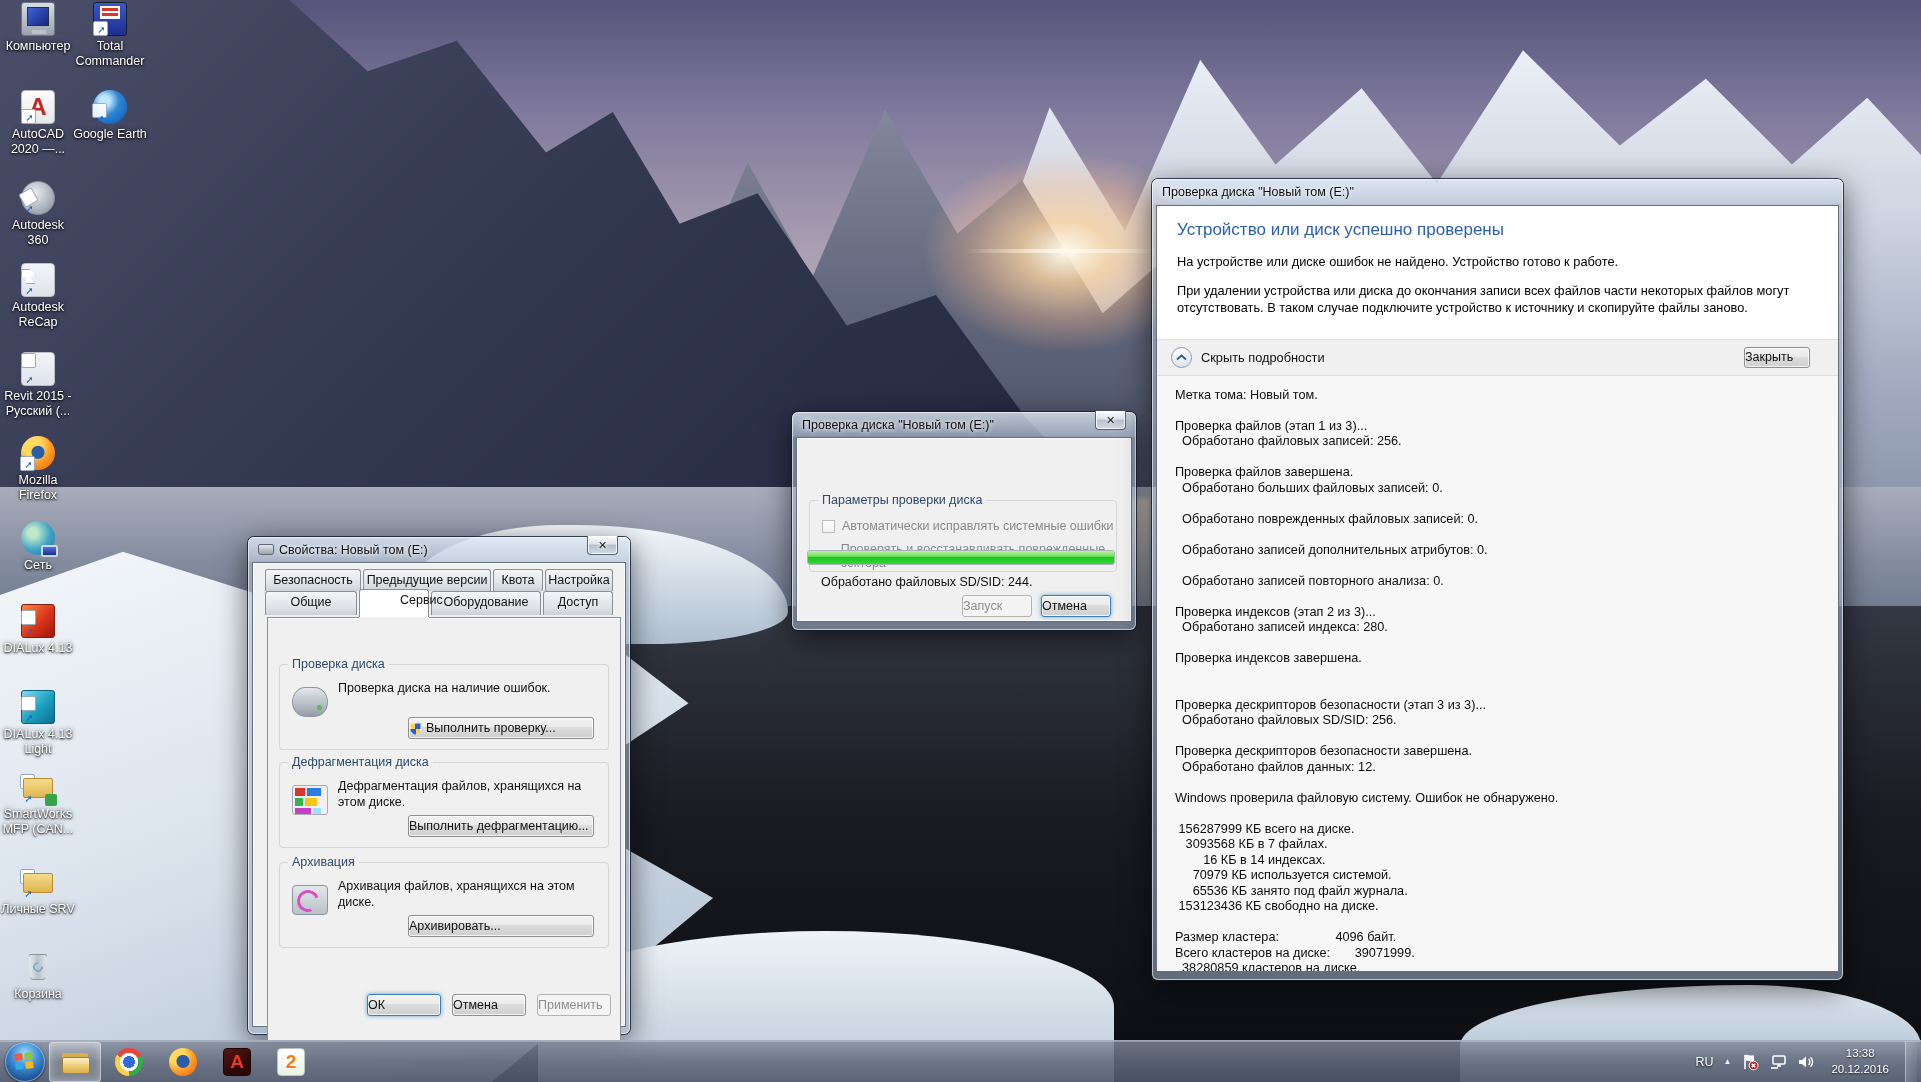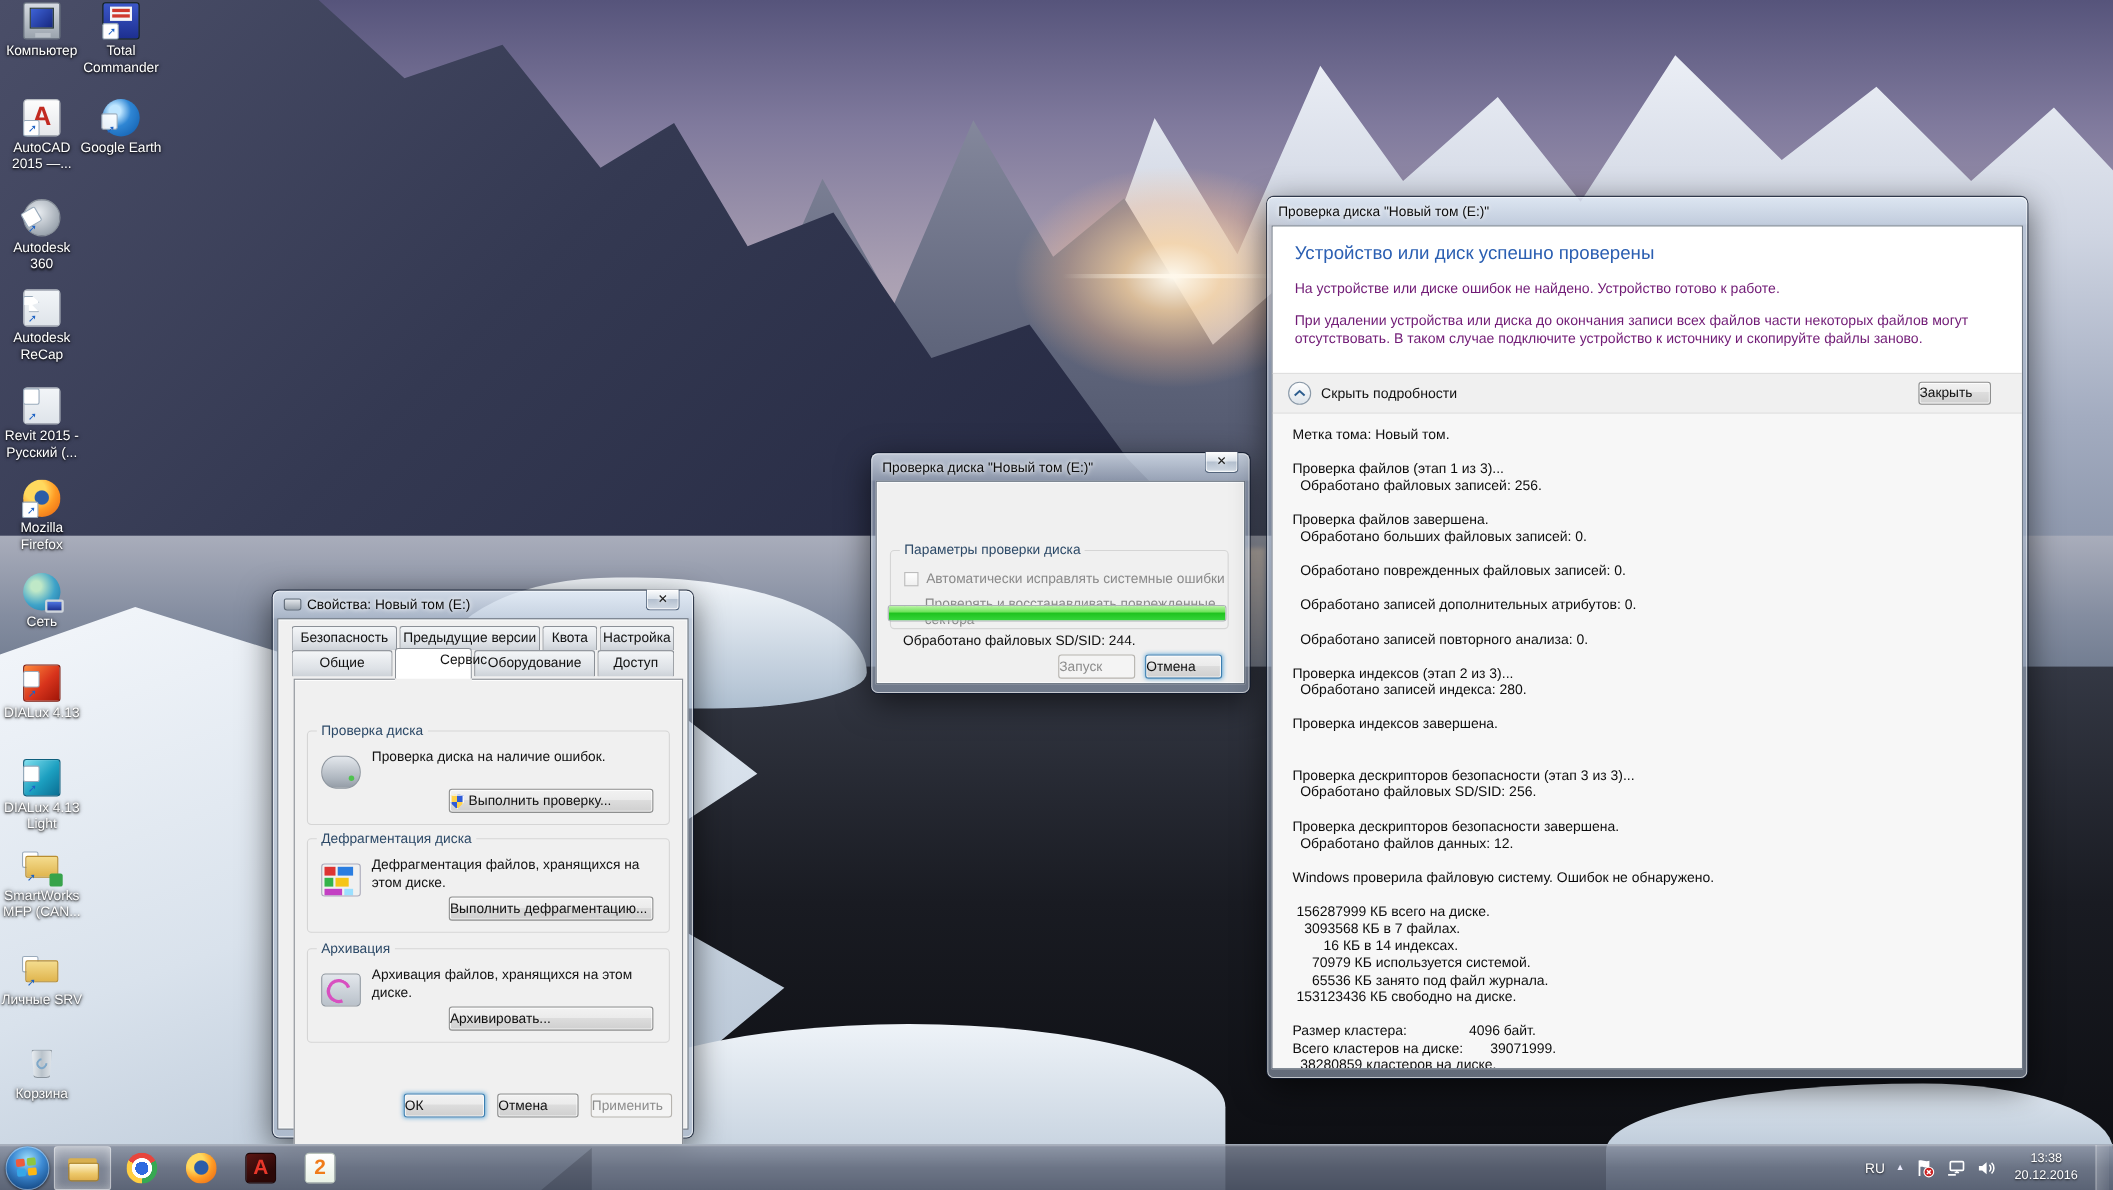--- a/index.html
+++ b/index.html
@@ -160,21 +160,21 @@
   .pstatus { position:absolute; left:24px; top:137px; color:#111; }
   .progbtns { position:absolute; right:20px; bottom:4px; display:flex; gap:9px;padding-left:24px; }
   .progbtns .btn { width:70px; height:22px; line-height:20px; }
 
   
   #wres { left:1152px; top:179px; width:691px; height:801px; z-index:30; }
   #wres .tbar { height:26px; }
   #wres .wbody { height:767px; display:flex; flex-direction:column; }
   .res-top { background:#fff; padding:14px 20px 10px; }
   .res-h { font-size:17px; margin-bottom:14px; }
-  .res-p { font-size:12.8px; color:#701a75; line-height:1.32; margin-bottom:12px; max-width:640px; }
+  .res-p { font-size:12.8px; color:#000000; line-height:1.32; margin-bottom:12px; max-width:640px; }
   .res-bar { background:#f0f0f0; border-top:1px solid #dfdfdf; border-bottom:1px solid #dfdfdf;
     height:37px; display:flex; align-items:center; padding:0 14px; position:relative; }
   .chev { width:21px; height:21px; border-radius:50%; border:1px solid #8a99a8;
     background:linear-gradient(#fefefe,#dde4eb); display:flex; align-items:center; justify-content:center; cursor:pointer; }
   .chev svg { display:block; }
   .res-bar .hd-lbl { margin-left:9px; font-size:12.8px; color:#111; }
   .res-bar .btn { position:absolute; right:28px; width:66px; height:21px; line-height:19px; }
   .res-details { flex:1; background:#f7f7f7; padding:12px 0 0 18px; overflow:hidden; }
   .res-details pre { font-family:"Liberation Sans","DejaVu Sans",sans-serif; font-size:12.7px; line-height:15.5px; color:#0c0c0c; white-space:pre-wrap; }
 
@@ -242,21 +242,21 @@
   <div class="lbl">Компьютер</div>
 </div>
 <div class="dicon di2 sc">
   <div class="img ic-tc">
       <i></i>
     </div>
   <div class="lbl">Total Commander</div>
 </div>
 <div class="dicon di3 sc">
   <div class="img ic-acad">A</div>
-  <div class="lbl">AutoCAD 2015 —...</div>
+  <div class="lbl">AutoCAD 2020 —...</div>
 </div>
 <div class="dicon di4 sc">
   <div class="img ic-ge"></div>
   <div class="lbl">Google Earth</div>
 </div>
 <div class="dicon di5 sc">
   <div class="img ic-a360"></div>
   <div class="lbl">Autodesk 360</div>
 </div>
 <div class="dicon di6 sc">

